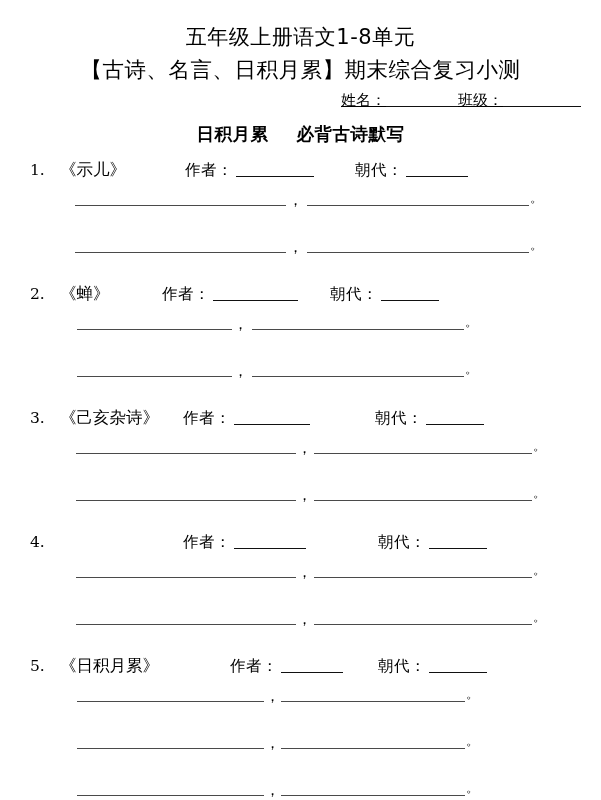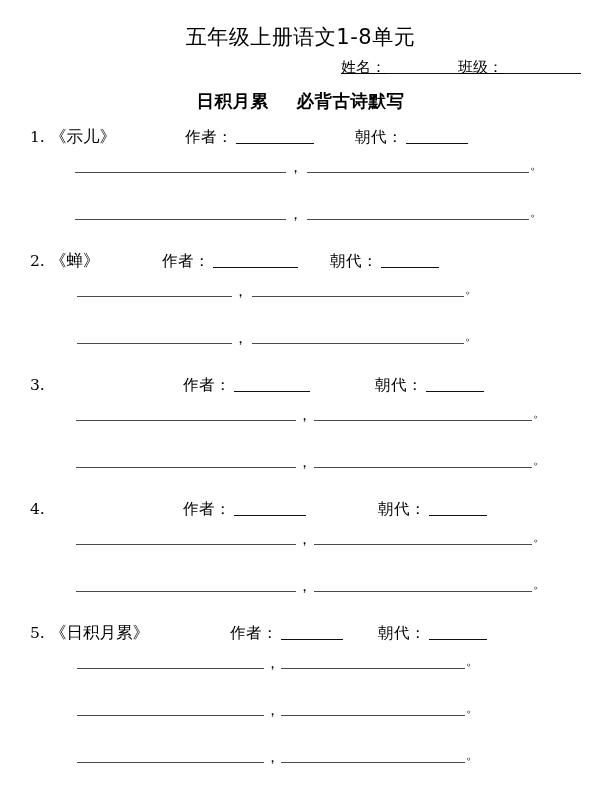--- a/index.html
+++ b/index.html
@@ -91,21 +91,21 @@
     line-height: 30px;
   }
   .poem-num {
     position: absolute;
     left: 30px;
     font-family: "DejaVu Serif", "Liberation Serif", serif;
     font-size: 15.5px;
   }
   .poem-title {
     position: absolute;
-    left: 50px;
+    left: 60px;
     font-size: 16.5px;
   }
   .field {
     position: absolute;
     font-size: 15.5px;
   }
   .field .flbl {
     letter-spacing: 0.5px;
     font-family: Liberation Mono, monospace;
   }
@@ -140,20 +140,21 @@
     font-size: 13px;
   }
 </style>
 </head>
 <body>
 
 <div class="page">
 
   <div class="title-block">
     <div class="title-line">五年级上册语文1-8单元</div>
+    <div class="title-line title-line-2">【古诗、名言、日积月累】期末综合复习小测</div>
   </div>
 
   <div class="namebar">
     <span class="lbl">姓名：</span><span class="ul ul-name"></span><span class="lbl">班级：</span><span class="ul ul-class"></span>
   </div>
 
   <div class="section-heading">
     <span>日积月累</span><span class="gap"></span><span>必背古诗默写</span>
   </div>
 
@@ -205,20 +206,21 @@
         <span class="ans-seg" style="left:77px;width:155px;"></span>
         <span class="punc" style="left:233px;">，</span>
         <span class="ans-seg" style="left:252px;width:212px;"></span>
         <span class="punc punc-period" style="left:465px;">。</span>
       </div>
     </div>
 
     <div class="poem">
       <div class="poem-head">
         <span class="poem-num">3.</span>
+        <span class="poem-title">《己亥杂诗》</span>
         <span class="field" style="left:183px;">
           <span class="flbl">作者：</span><span class="fline" style="width:76px;"></span>
         </span>
         <span class="field" style="left:375px;">
           <span class="flbl">朝代：</span><span class="fline" style="width:58px;"></span>
         </span>
       </div>
       <div class="ans-row">
         <span class="ans-seg" style="left:76px;width:220px;"></span>
         <span class="punc" style="left:297px;">，</span>

